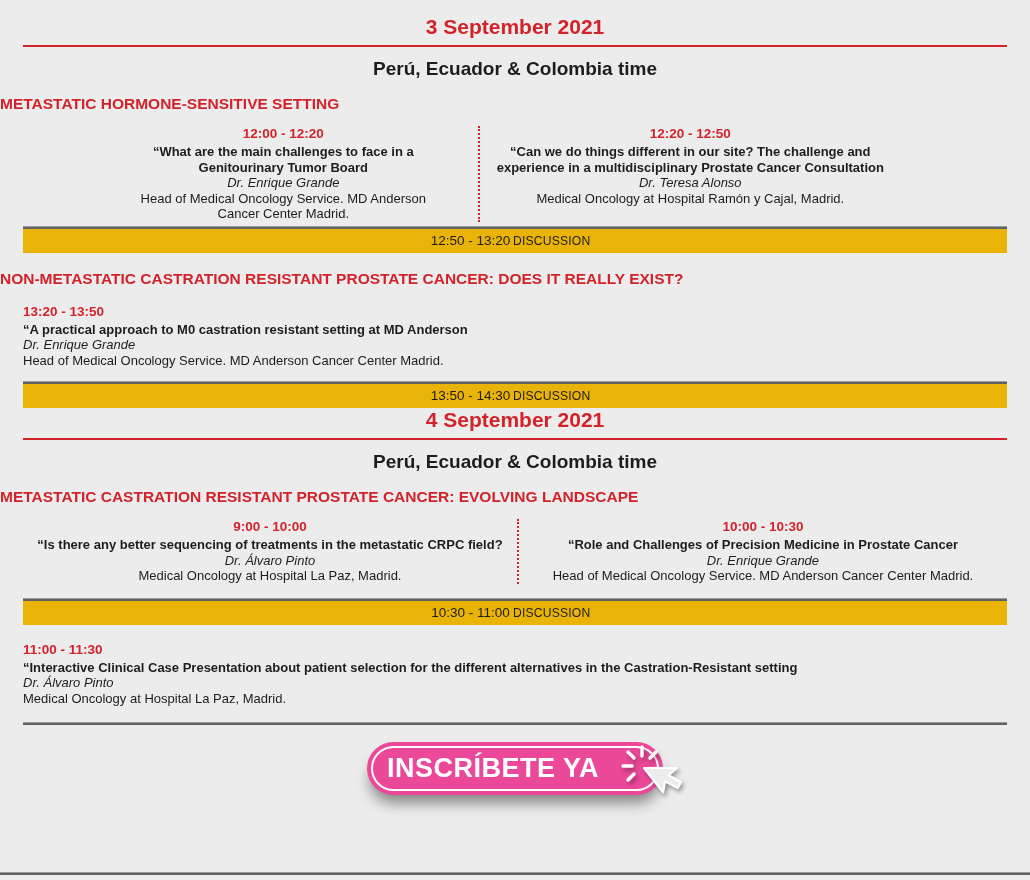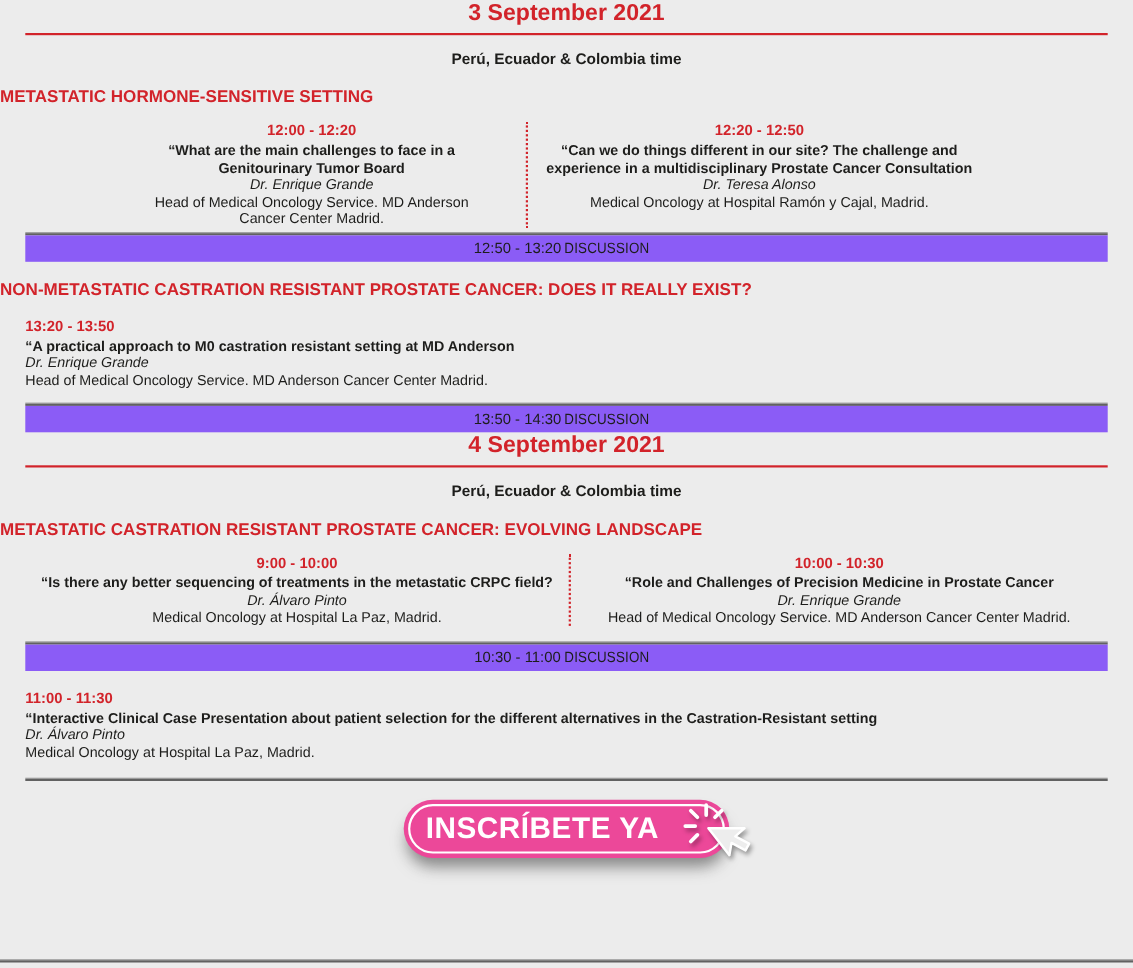--- a/index.html
+++ b/index.html
@@ -10,34 +10,35 @@
     color:#1d1d1b;
     -webkit-font-smoothing:antialiased;
   }
   .page {
     position:relative;
     width:1030px; height:880px;
     background:#ececec;
     overflow:hidden;
   }
   .date-heading {
+    padding-top:15px;
     text-align:center;
     font-size:21px; line-height:24px;
     font-weight:bold;
     color:#d2232a;
   }
   .day2 .date-heading { padding-top:0; }
   .red-rule {
     height:2px; background:#d2232a;
     margin:6px 23px 0 23px;
   }
   .timezone {
     margin-top:13px;
     text-align:center;
-    font-size:14px; line-height:17px;
+    font-size:19px; line-height:17px;
     font-weight:bold;
   }
   .section-heading {
     margin-top:18px;
     text-align:left;
     font-size:15.5px; line-height:18px;
     font-weight:bold;
     color:#d2232a;
   }
   .cols {
@@ -66,21 +67,21 @@
   .single-session { margin:16px 23px 0 23px; text-align:left; }
   .double-rule {
     margin:13px 23px 0 23px;
     height:2px;
     border-top:1px solid #9b9b9b;
     border-bottom:2px solid #616161;
   }
   .double-rule.tight { margin-top:4px; }
   .discussion-bar {
     margin:0 23px;
-    background:#8b5cf6;
+    background:#eab308;
     text-align:center;
     font-size:13.5px; line-height:15px;
     padding:4px 0 5px 0;
   }
   .discussion-label {
     display:inline-block;
     transform:scaleX(.9);
     transform-origin:left center;
     margin-left:3px;
     letter-spacing:.2px;

